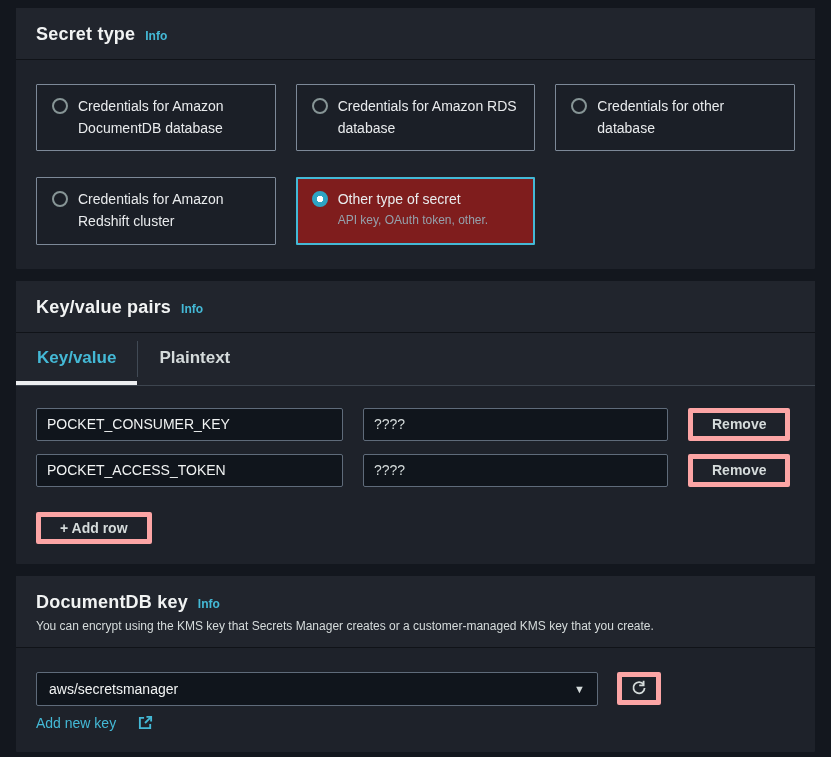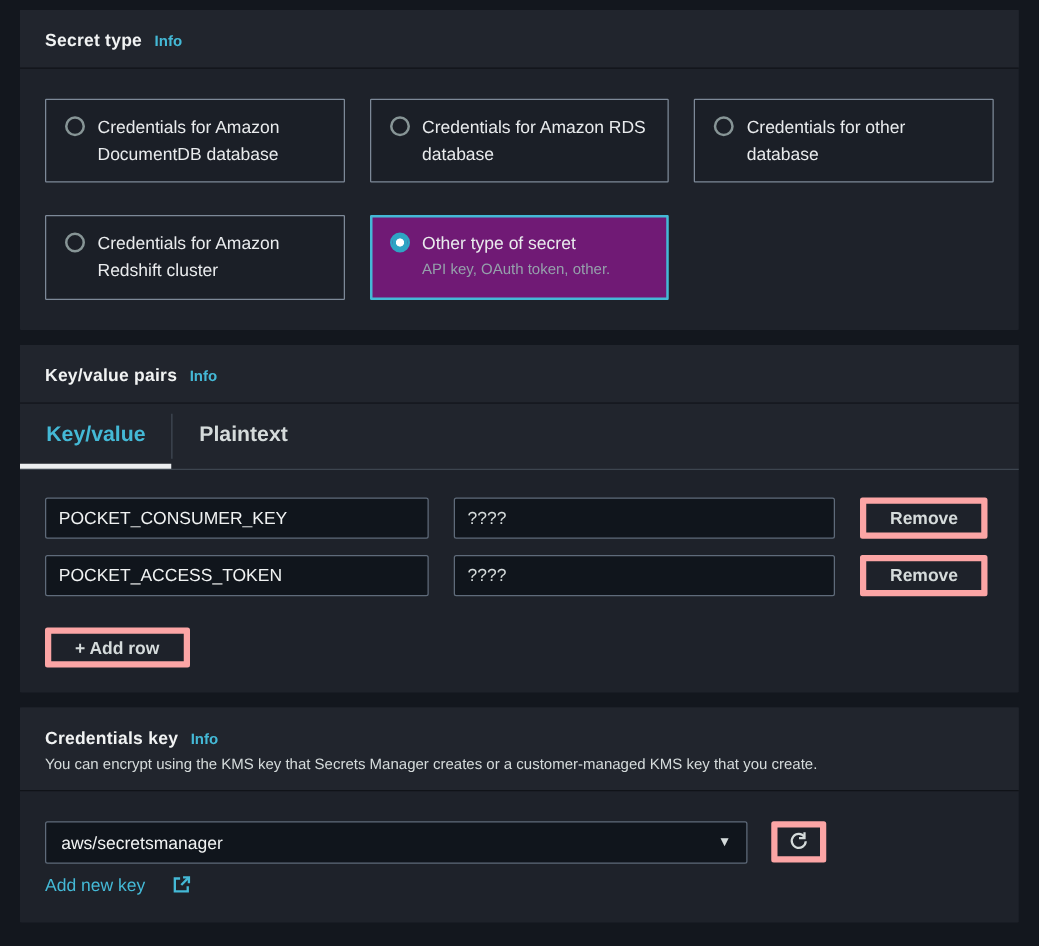--- a/index.html
+++ b/index.html
@@ -16,21 +16,21 @@
     border-radius: 1px;
   }
   .panel-header {
     background: #21252d;
     padding: 16px 20px 14px 20px;
     border-bottom: 1px solid #101318;
   }
   .panel-title-row { display: flex; align-items: baseline; gap: 10px; }
   .panel-title {
     color: #f1f3f3;
-    font-size: 14px;
+    font-size: 18px;
     font-weight: bold;
     letter-spacing: .2px;
   }
   .info-link {
     color: #44b9d6;
     font-size: 12px;
     font-weight: bold;
     text-decoration: none;
     cursor: pointer;
   }
@@ -52,21 +52,21 @@
     padding: 11px 15px;
     min-height: 56px;
     display: flex;
     align-items: flex-start;
     gap: 10px;
     cursor: pointer;
     border-radius: 1px;
   }
   .card.selected {
     border: 2px solid #44b9d6;
-    background: #701a75;
+    background: #7f1d1d;
     padding: 10px 14px;
   }
   .radio {
     width: 16px; height: 16px;
     border-radius: 50%;
     border: 2px solid #879596;
     flex: 0 0 16px;
     margin-top: 2px;
     background: transparent;
   }
@@ -217,21 +217,21 @@
       <input class="text-input value-input" value="????" style="">
       <button class="ghost-btn">Remove</button>
     </div>
     <button class="ghost-btn add-row-btn">+ Add row</button>
   </div>
 </section>
 
 <section class="panel">
   <div class="panel-header">
     <div class="panel-title-row">
-      <span class="panel-title">Credentials key</span>
+      <span class="panel-title">DocumentDB key</span>
       <a class="info-link">Info</a>
     </div>
     <div class="panel-desc">You can encrypt using the KMS key that Secrets Manager creates or a customer-managed KMS key that you create.</div>
   </div>
   <div class="enc-body">
     <div class="enc-row">
       <div class="select-box">
         <span class="select-value">aws/secretsmanager</span>
         <span class="select-caret">▼</span>
       </div>

